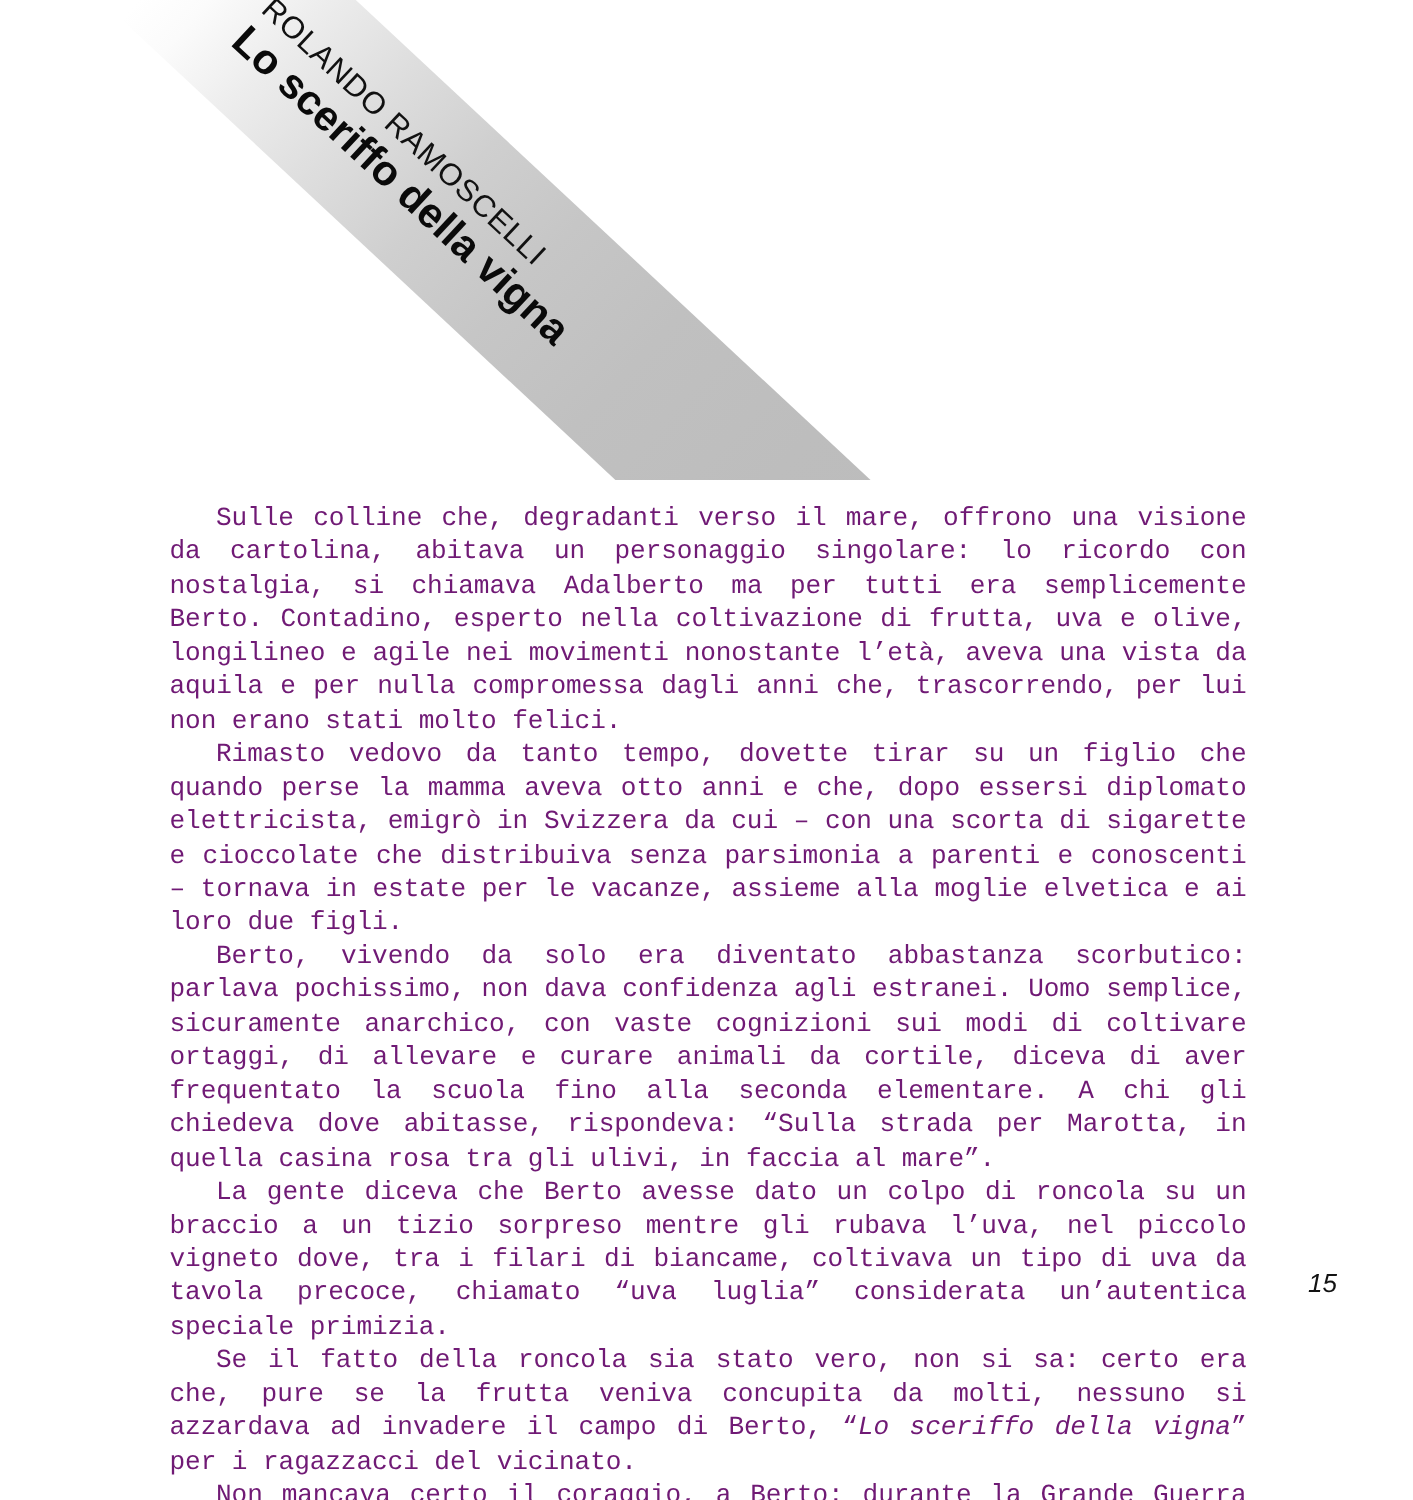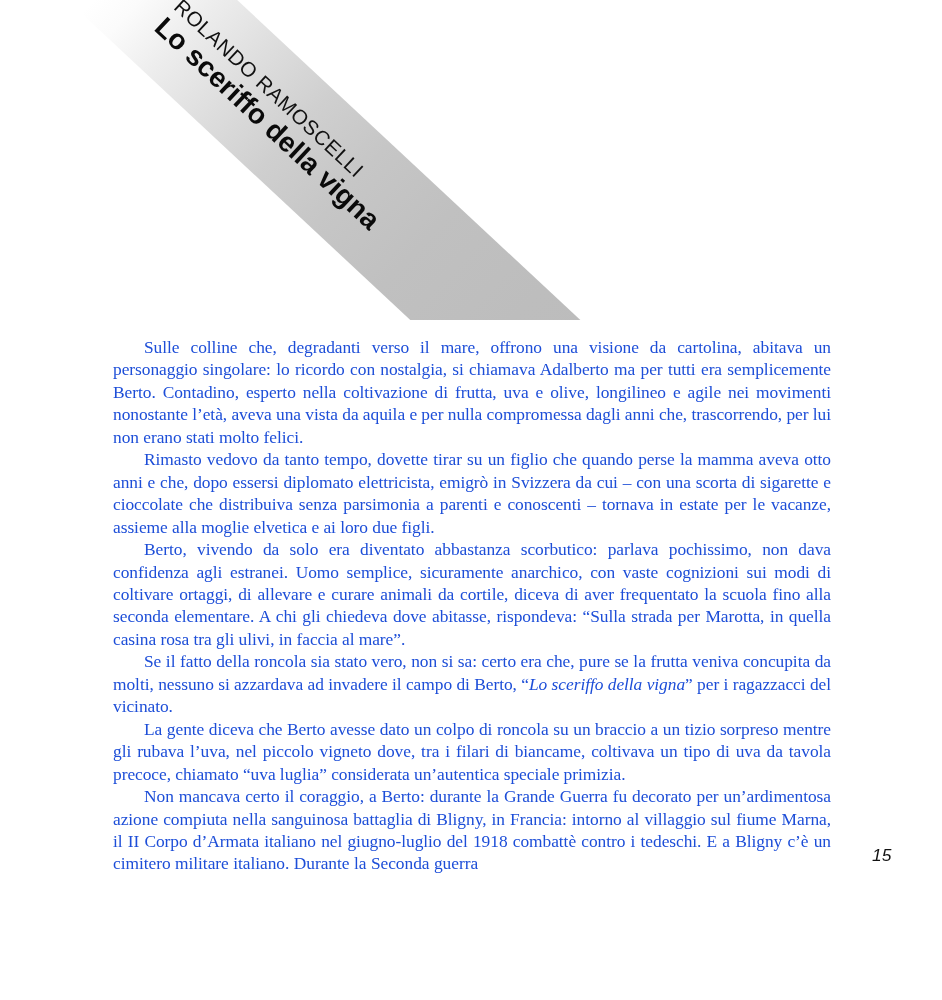--- a/index.html
+++ b/index.html
@@ -83,22 +83,22 @@
     top: 336px;
     width: 718px;
   }
   p.body-par {
     margin: 0;
     text-align: justify;
     text-justify: inter-word;
     text-indent: 31px;
     font-size: 17.4px;
     line-height: 22.45px;
-    font-family: Liberation Serif, serif;
-    color: #1d4ed8;
+    font-family: Liberation Mono, monospace;
+    color: #701a75;
     letter-spacing: -0.05px;
   }
   p.body-par.last-line-loose {
     word-spacing: 0.2px;
   }
   em.title-italic {
     font-style: italic;
   }
 
   
@@ -121,18 +121,18 @@
   <div class="banner-text-layer">
     <div class="banner-author">ROLANDO RAMOSCELLI</div>
     <div class="banner-title">Lo sceriffo della vigna</div>
   </div>
 </div>
 
 <div id="text-column">
   <p class="body-par">Sulle colline che, degradanti verso il mare, offrono una visione da cartolina, abitava un personaggio singolare: lo ricordo con nostalgia, si chiamava Adalberto ma per tutti era semplicemente Berto. Contadino, esperto nella coltivazione di frutta, uva e olive, longilineo e agile nei movimenti nonostante l’età, aveva una vista da aquila e per nulla compromessa dagli anni che, trascorrendo, per lui non erano stati molto felici.</p>
   <p class="body-par">Rimasto vedovo da tanto tempo, dovette tirar su un figlio che quando perse la mamma aveva otto anni e che, dopo essersi diplomato elettricista, emigrò in Svizzera da cui – con una scorta di sigarette e cioccolate che distribuiva senza parsimonia a parenti e conoscenti – tornava in estate per le vacanze, assieme alla moglie elvetica e ai loro due figli.</p>
   <p class="body-par">Berto, vivendo da solo era diventato abbastanza scorbutico: parlava pochissimo, non dava confidenza agli estranei. Uomo semplice, sicuramente anarchico, con vaste cognizioni sui modi di coltivare ortaggi, di allevare e curare animali da cortile, diceva di aver frequentato la scuola fino alla seconda elementare. A chi gli chiedeva dove abitasse, rispondeva: “Sulla strada per Marotta, in quella casina rosa tra gli ulivi, in faccia al mare”.</p>
+  <p class="body-par">La gente diceva che Berto avesse dato un colpo di roncola su un braccio a un tizio sorpreso mentre gli rubava l’uva, nel piccolo vigneto dove, tra i filari di biancame, coltivava un tipo di uva da tavola precoce, chiamato “uva luglia” considerata un’autentica speciale primizia.</p>
   <p class="body-par"><span>Se il fatto della roncola sia stato vero, non si sa: certo era che, pure se la frutta veniva concupita da molti, nessuno si azzardava ad invadere il campo di Berto, “</span><em class="title-italic">Lo sceriffo della vigna</em><span>” per i ragazzacci del vicinato.</span></p>
-  <p class="body-par">La gente diceva che Berto avesse dato un colpo di roncola su un braccio a un tizio sorpreso mentre gli rubava l’uva, nel piccolo vigneto dove, tra i filari di biancame, coltivava un tipo di uva da tavola precoce, chiamato “uva luglia” considerata un’autentica speciale primizia.</p>
   <p class="body-par last-line-loose">Non mancava certo il coraggio, a Berto: durante la Grande Guerra fu decorato  per un’ardimentosa azione compiuta nella sanguinosa battaglia di Bligny, in Francia: intorno al villaggio sul fiume Marna, il II Corpo d’Armata italiano nel giugno-luglio del 1918 combattè contro i tedeschi. E a Bligny c’è un cimitero militare italiano. Durante la Seconda guerra</p>
 </div>
 
 <div id="page-number">15</div>
 
 </body></html>

